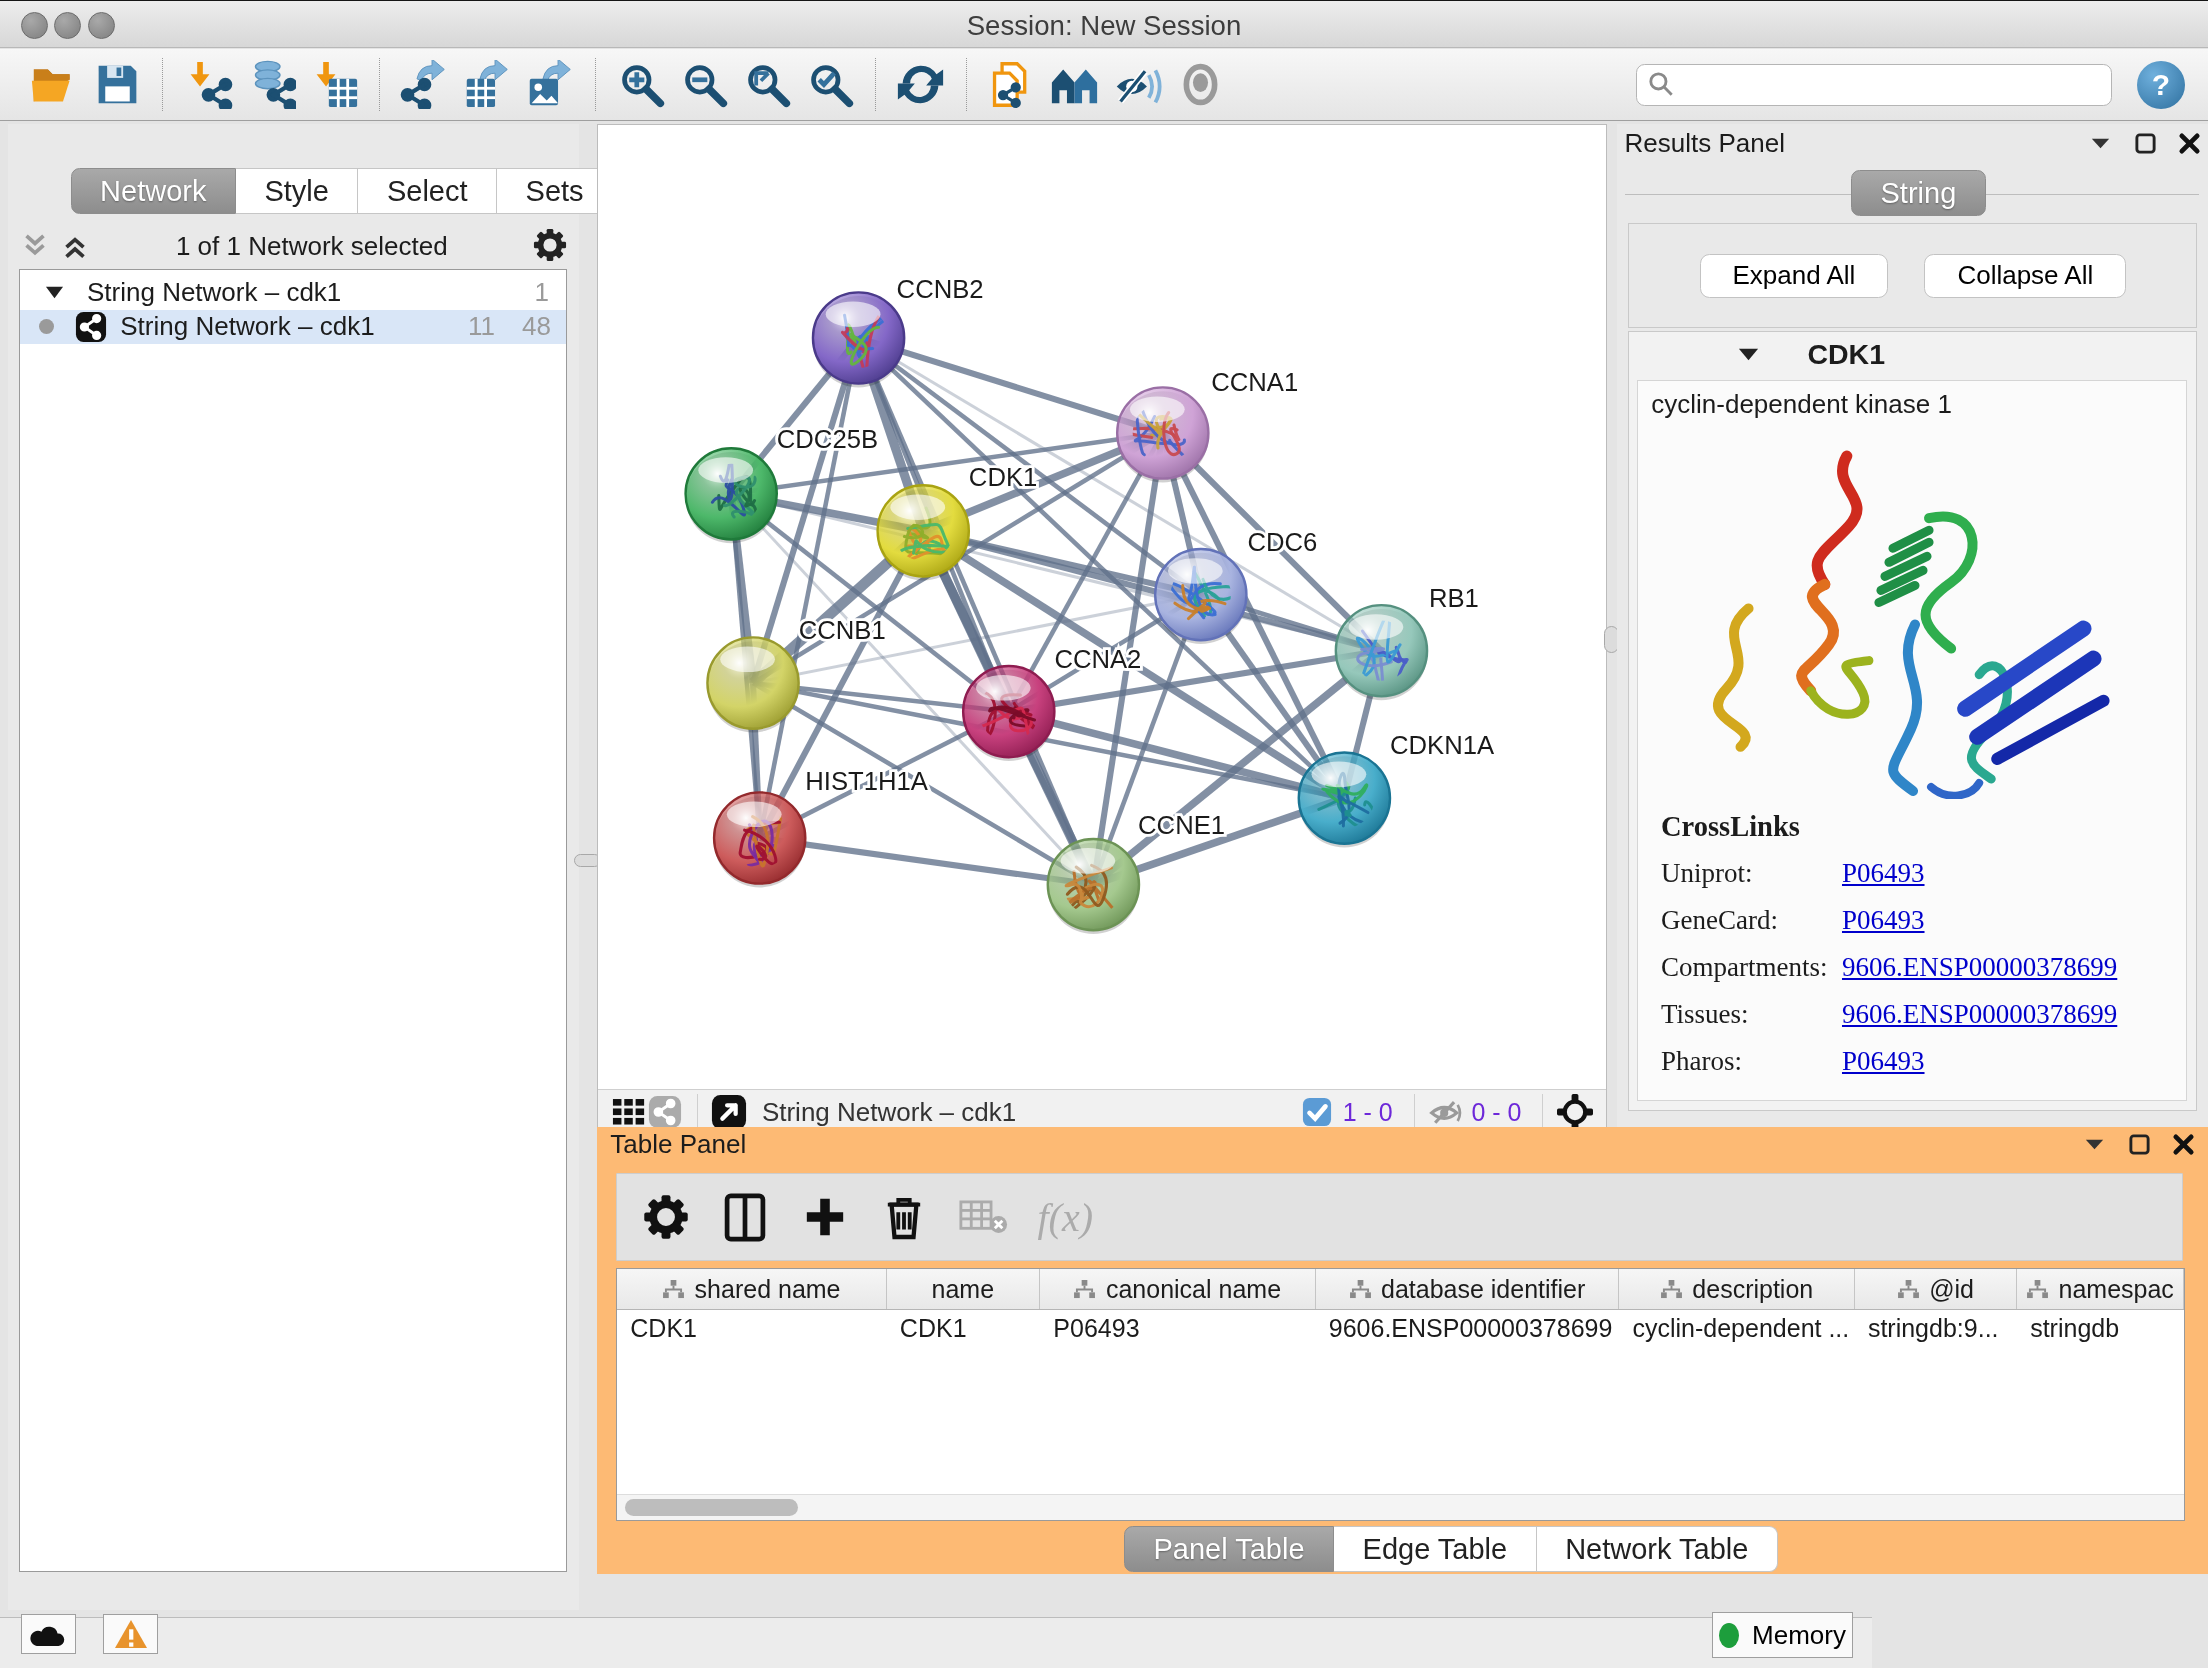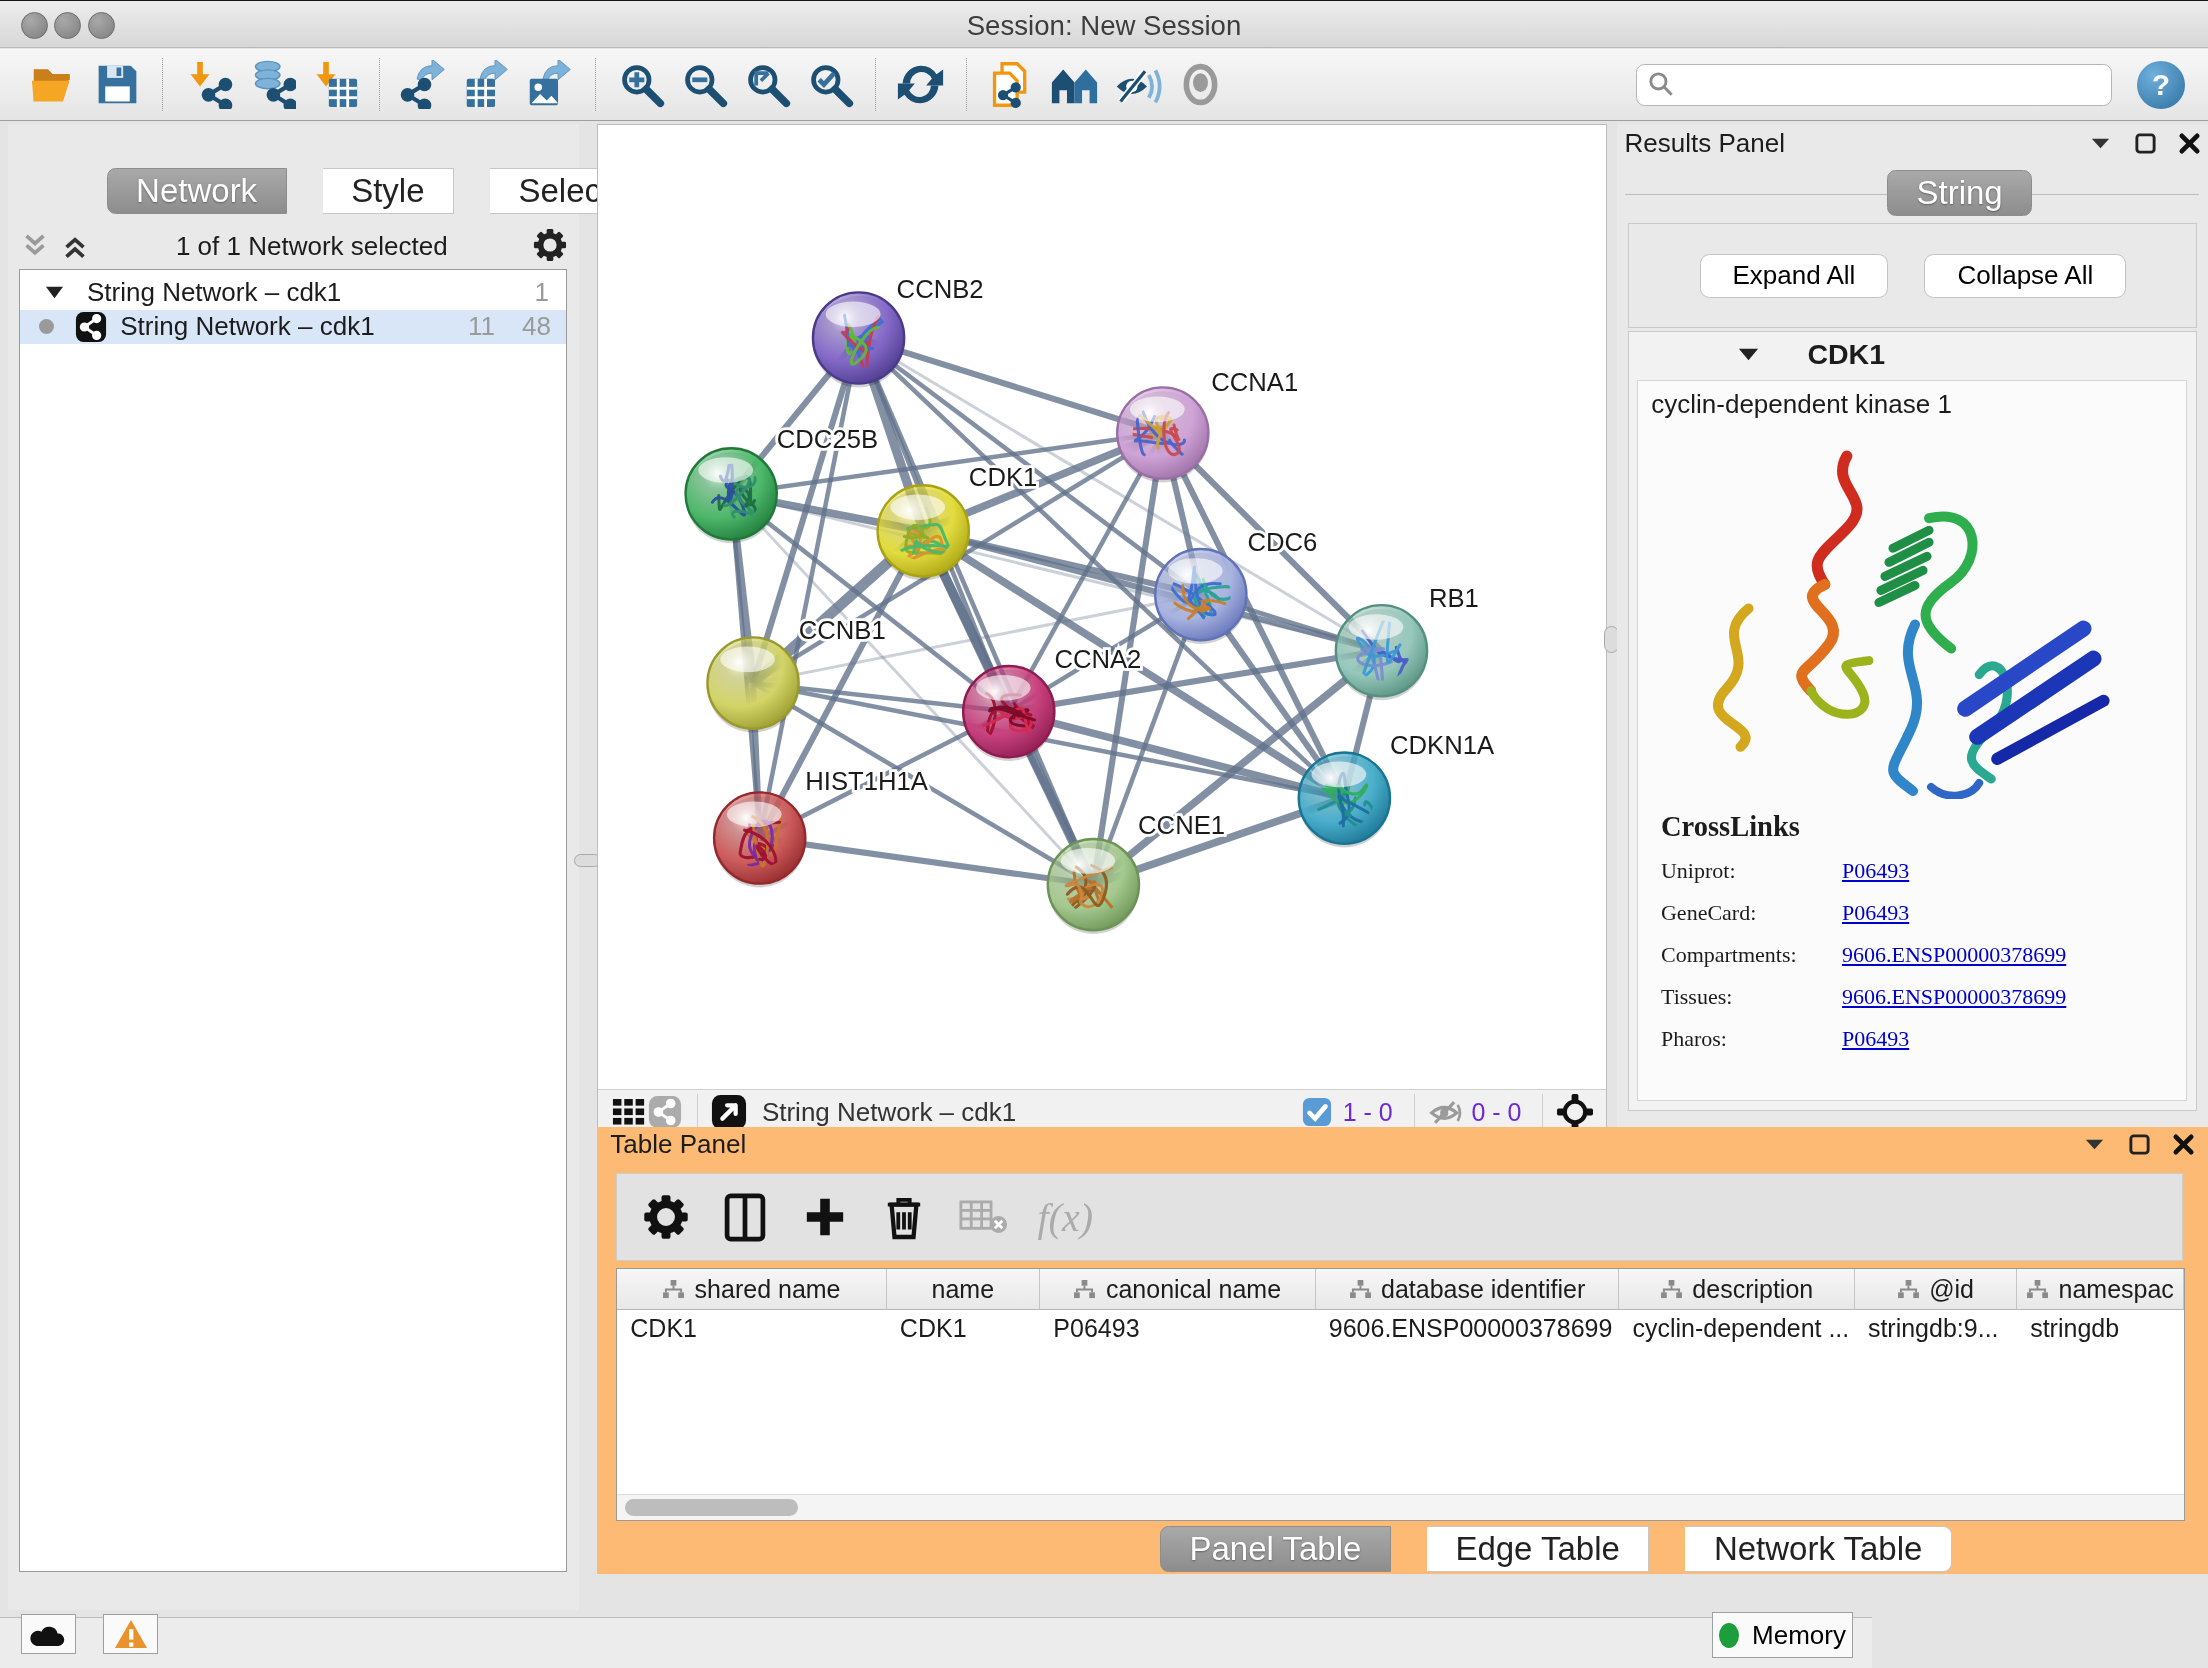--- a/index.html
+++ b/index.html
@@ -28,23 +28,23 @@
   #tb-search input{border:none;outline:none;font-size:25px;width:399px;background:transparent;
     font-family:"Liberation Sans",sans-serif;}
   #help-btn{width:48px;height:48px;border-radius:50%;margin-left:25px;border:none;cursor:pointer;
     background:radial-gradient(circle at 35% 30%,#6fb0dd,#2e6f9e);color:#fff;font-size:30px;font-weight:bold;
     display:flex;align-items:center;justify-content:center;}
 
   
   .panel-title{font-size:26px;color:#1c1c1c;}
   .panel-ctrl{display:flex;gap:21px;align-items:center;}
   .seg-tabs{display:flex;}
-  .seg-tab{height:46px;padding:0 28.5px;font-size:33px;display:flex;align-items:center;justify-content:center;
+  .seg-tab{height:46px;padding:0 28.5px;font-size:29px;display:flex;align-items:center;justify-content:center;
     background:#fff;color:#222;border:1px solid #c6c6c6;border-left:none;cursor:pointer;
-    font-family:"Liberation Sans",sans-serif;margin-left:36px;}
+    font-family:"Liberation Sans",sans-serif;}
   .seg-tab:first-child{border-left:1px solid #c6c6c6;border-radius:8.6px 0 0 8.6px;}
   .seg-tab:last-child{border-radius:0 8.6px 8.6px 0;}
   .seg-tab.active{background:linear-gradient(#a9a9a9,#8d8d8d);color:#fff;border-color:#8d8d8d;
     text-shadow:0 1px 1.9px rgba(0,0,0,.35);}
   .grip{position:absolute;background:#dcdcdc;border:1px solid #a8a8a8;border-radius:9.5px;}
 
   
   #control-panel{left:7.6px;top:124px;width:571px;height:1486px;background:#e9e9e9;}
   #cp-head{left:15px;top:3.8px;}
   #cp-tabs{left:63px;top:44px;}
@@ -76,21 +76,21 @@
   .rp-btn{height:44px;padding:0 32px;font-size:26px;background:#fff;border:1px solid #c3c3c3;border-radius:9.5px;cursor:pointer;
     font-family:"Liberation Sans",sans-serif;}
   #rp-box2{left:11.4px;top:207px;width:567px;height:778px;background:#f2f2f2;border:1.9px solid #c9c9c9;}
   #rp-gene-row{left:0;top:0;width:100%;height:44px;display:flex;align-items:center;}
   #rp-gene{font-size:28.5px;font-weight:bold;}
   #rp-inner{left:7.6px;top:48px;width:548px;height:719px;background:#fbfbfb;border:1px solid #d5d5d5;}
   #rp-desc{left:13.3px;top:7.6px;font-size:26px;}
   #protein-wrap{left:38px;top:57px;}
   #crosslinks{left:23px;top:430px;font-family:"Liberation Serif",serif;}
   #crosslinks h3{margin:0 0 15px 0;font-size:28.5px;}
-  .cl-row{display:flex;margin-bottom:16px;font-size:22px;}
+  .cl-row{display:flex;margin-bottom:16px;font-size:27px;}
   .cl-label{width:181px;}
   .cl-link{color:#0000cc;text-decoration:underline;cursor:pointer;}
 
   
   #table-panel{left:597px;top:1127px;width:1611px;height:447px;background:#fdba74;}
   #tp-head{left:13.3px;top:1.9px;}
   #tp-toolbar{left:19px;top:46px;width:1567px;height:88px;background:#e2e2e2;border:1px solid #cdcdcd;border-radius:1px;
     display:flex;align-items:center;gap:28.5px;padding:0 23px;box-sizing:border-box;}
   .tp-ic{width:51px;height:51px;display:flex;align-items:center;justify-content:center;background:none;border:none;padding:0;cursor:pointer;}
   #fx{font-family:"Liberation Serif",serif;font-style:italic;font-size:40px;color:#ababab;}

